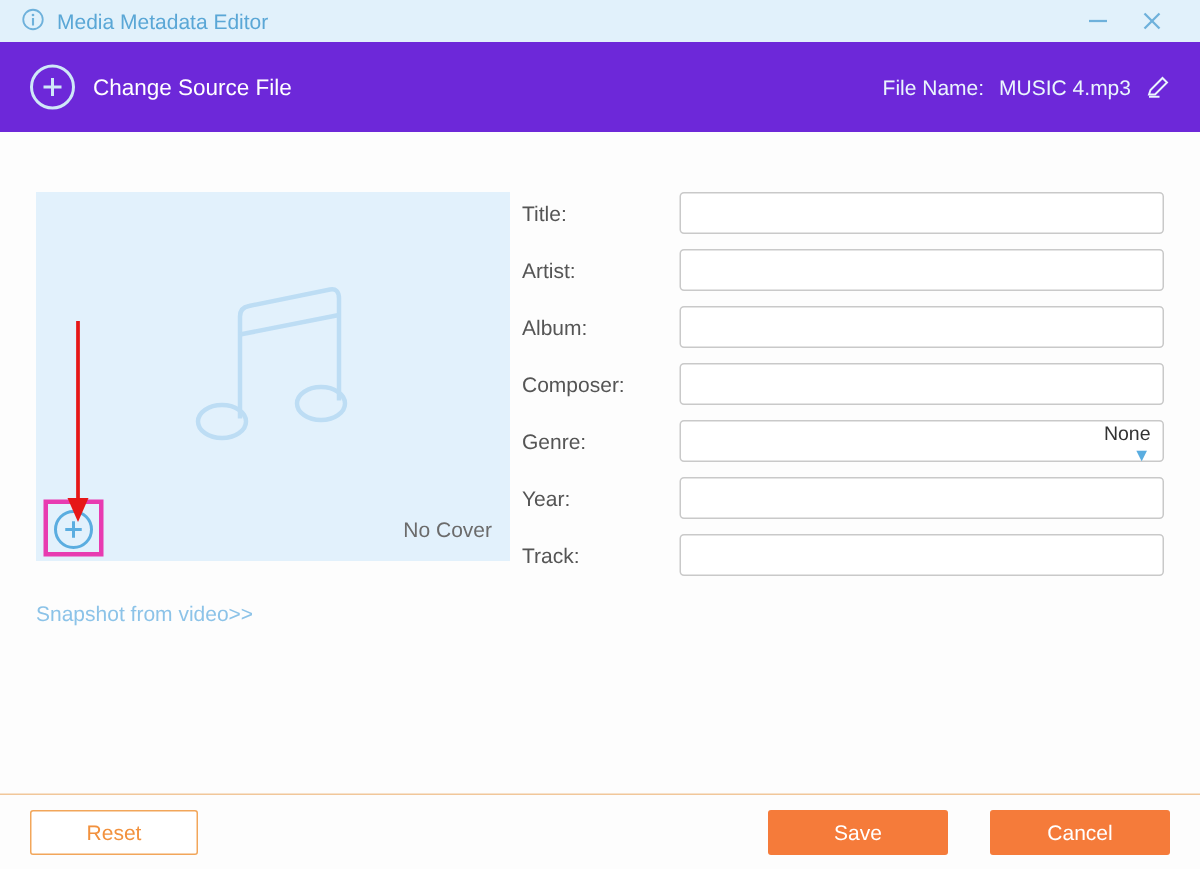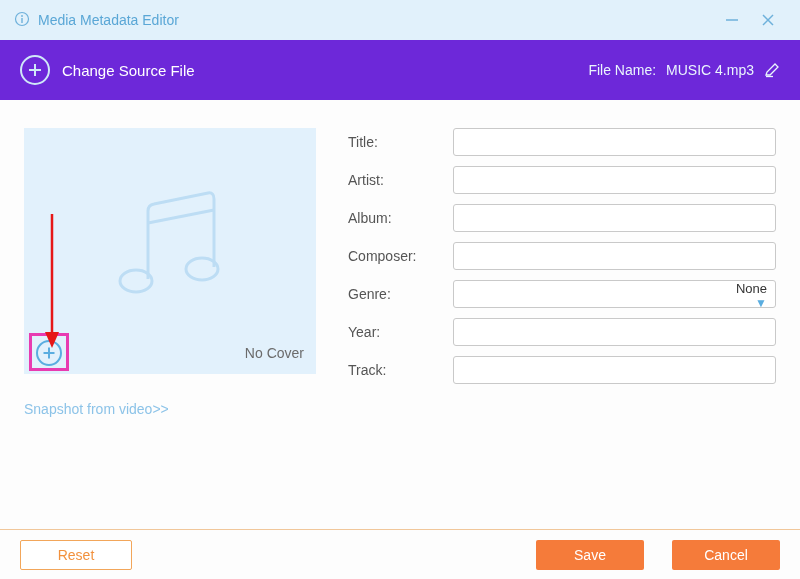--- a/index.html
+++ b/index.html
@@ -1,19 +1,19 @@
 <!DOCTYPE html>
 <html><head>
 <meta charset="utf-8">
 <style>
   * { box-sizing: border-box; margin: 0; padding: 0; font-family: "Segoe UI", Arial, sans-serif; }
   body { width: 800px; height: 579px; background: #fdfdfd; overflow: hidden; position: relative; }
 
   .titlebar {
-    height: 40px; background: #e1f1fb; display: flex; align-items: center;
+    height: 28px; background: #e1f1fb; display: flex; align-items: center;
     padding: 0 14px; color: #5aa7d6; font-size: 14px;
   }
   .titlebar .left { display: flex; align-items: center; gap: 8px; }
   .titlebar .spacer { flex: 1; }
   .titlebar .win-btn { width: 36px; height: 36px; display: flex; align-items: center; justify-content: center; color: #6eb1db; }
   .titlebar .win-btn svg { stroke: #6eb1db; }
 
   .toolbar {
     height: 60px; background: #6d28d9; display: flex; align-items: center;
     padding: 0 20px; color: #fff; font-size: 15px;
@@ -28,21 +28,21 @@
   .toolbar .filegroup { display: flex; align-items: center; gap: 10px; font-size: 14px; color: #eaf5fd; }
   .toolbar .editpen { display: flex; align-items: center; }
 
   .content {
     position: absolute; top: 96px; left: 0; right: 0; bottom: 50px;
     padding: 32px 24px 0 24px; display: flex; gap: 48px;
   }
 
   .cover-panel { width: 276px; }
   .cover-box {
-    width: 292px; height: 246px; background: #e2f1fc; position: relative;
+    width: 316px; height: 246px; background: #e2f1fc; position: relative;
     display: flex; align-items: center; justify-content: center;
   }
   .music-icon { opacity: 0.55; }
   .cover-bottom-row {
     position: absolute; left: 0; right: 0; bottom: 8px;
     display: flex; align-items: center; justify-content: space-between;
     padding: 0 12px;
   }
   .add-cover-btn {
     width: 26px; height: 26px; border: 2px solid #5aade0; border-radius: 50%;
@@ -72,21 +72,21 @@
   .comments-row label { padding-top: 4px; }
 
   .footer {
     position: absolute; left: 0; right: 0; bottom: 0; height: 50px;
     border-top: 1px solid #f1c79a; background: #fdfdfd;
     display: flex; align-items: center; padding: 0 20px; gap: 22px;
   }
   .btn { height: 30px; border-radius: 2px; font-size: 14px; display: flex; align-items: center; justify-content: center; cursor: pointer; }
   .btn-reset { width: 112px; border: 1px solid #f2a65a; color: #f2913d; background: #fff; }
   .footer .spacer { flex: 1; }
-  .btn-primary { width: 108px; background: #f57b3a; color: #fff; }
+  .btn-primary { width: 120px; background: #f57b3a; color: #fff; }
   .btn-primary + .btn-primary { margin-left: 6px; }
 </style>
 </head>
 <body>
 
 <div class="titlebar">
   <div class="left">
     <span>
       <svg width="16" height="16" viewBox="0 0 16 16" fill="none">
         <circle cx="8" cy="8" r="6.5" stroke="#6eb1db" stroke-width="1.2"></circle>

